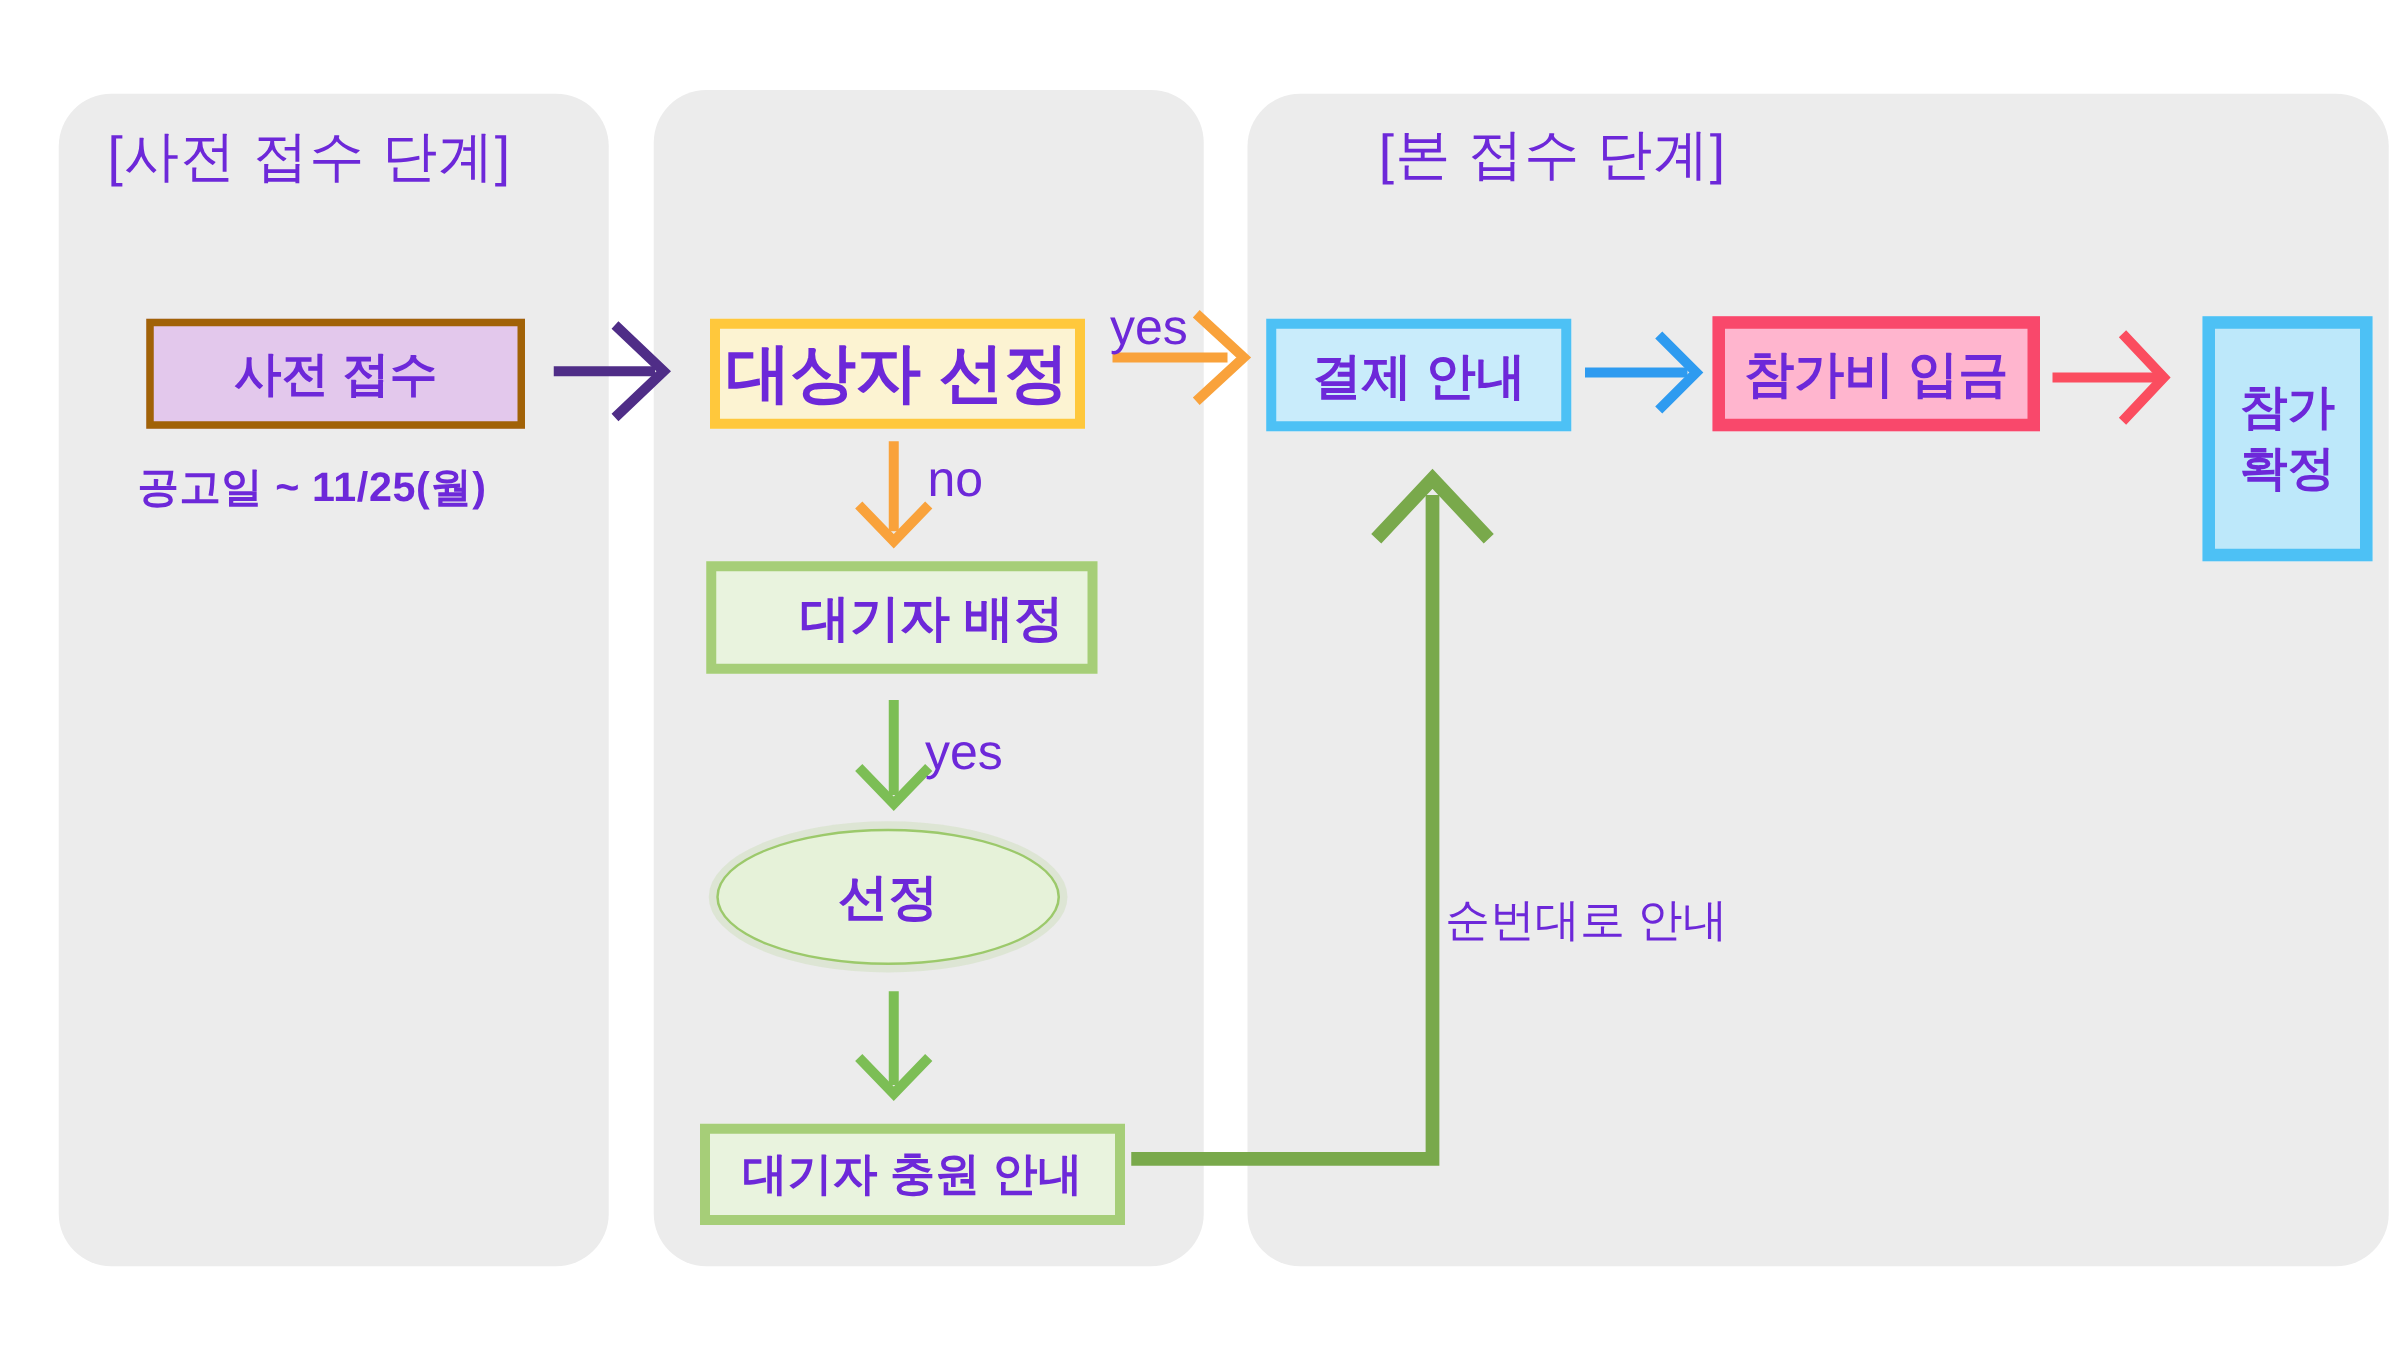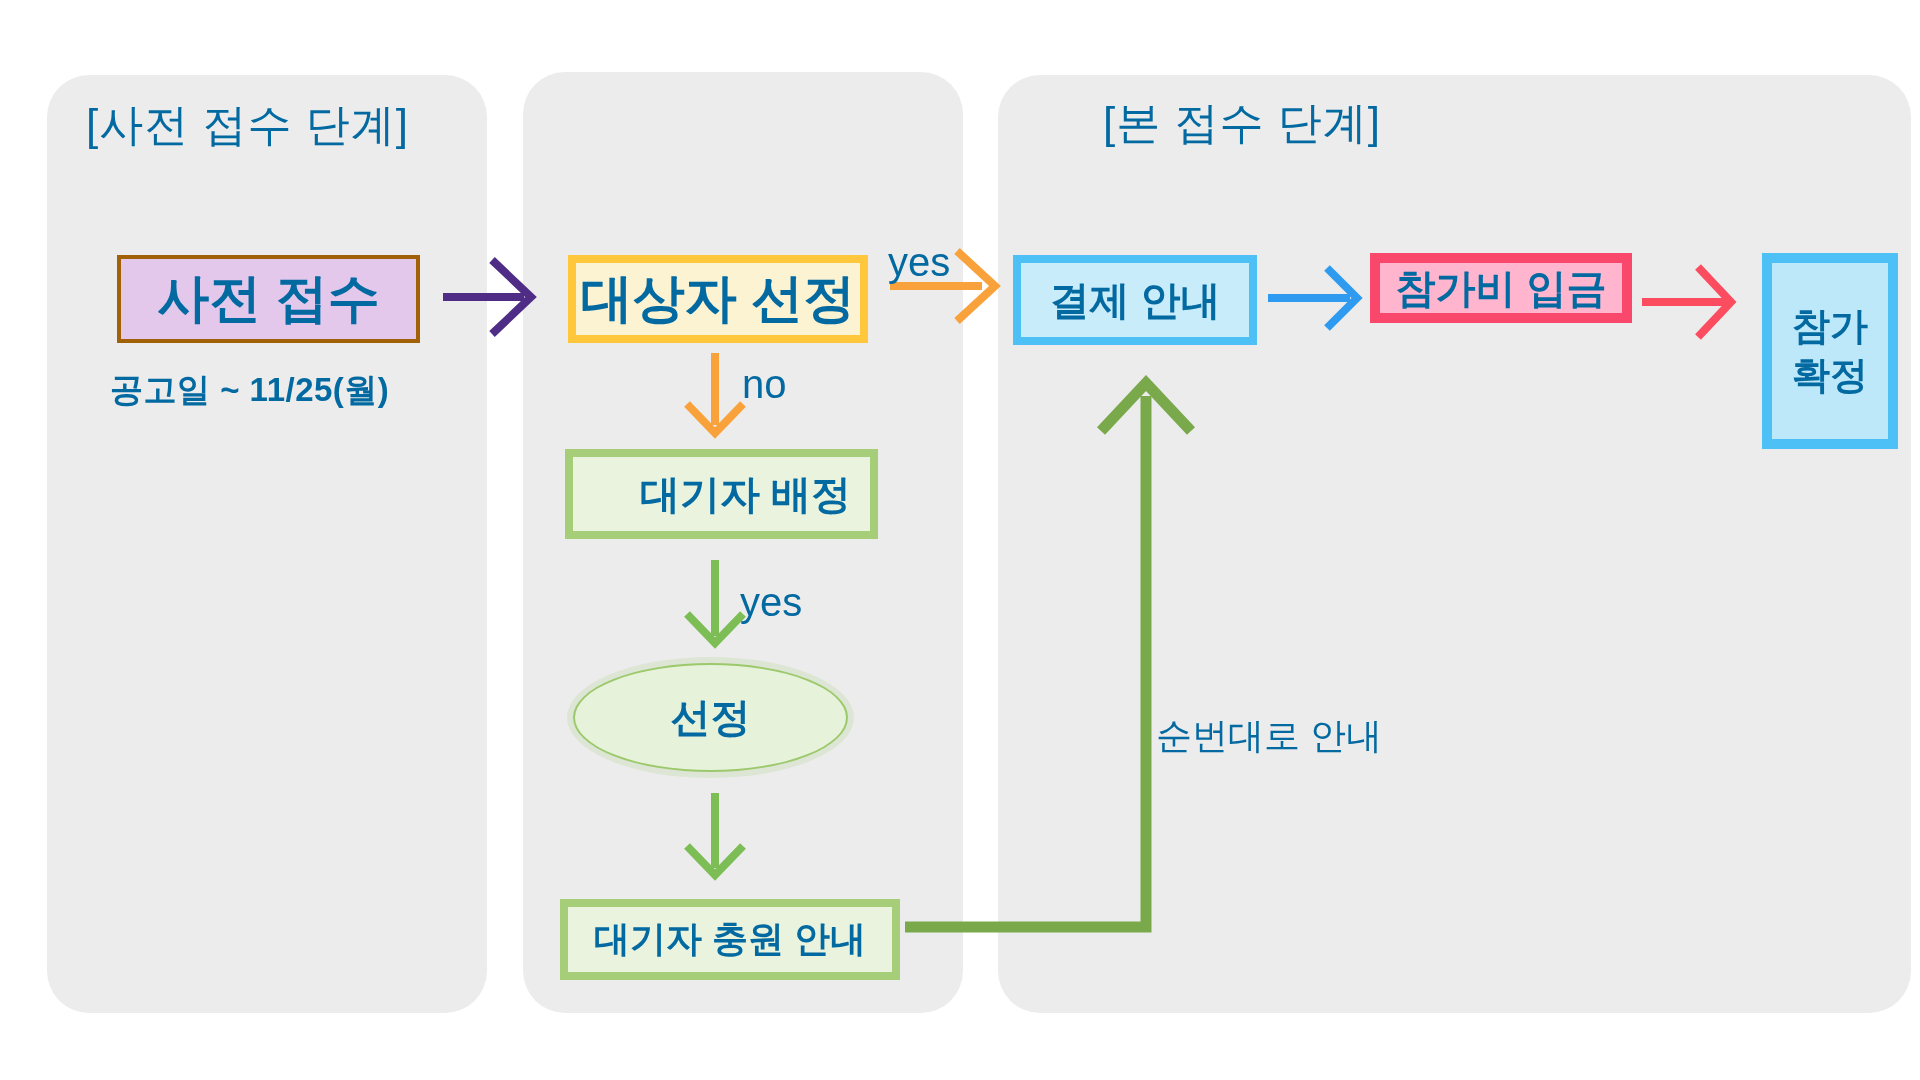--- a/index.html
+++ b/index.html
@@ -1,24 +1,24 @@
 <!DOCTYPE html>
 <html><head>
 <meta charset="utf-8">
 <style>
   html,body{margin:0;padding:0;background:#ffffff;}
   .canvas{
     position:relative;width:1920px;height:1080px;background:#ffffff;overflow:hidden;
-    font-family:"Liberation Sans","DejaVu Sans",sans-serif;color:#0369a1;
+    font-family:"Liberation Sans","DejaVu Sans",sans-serif;color:#6d28d9;
   }
   .panel{position:absolute;background:#ECECEC;border-radius:42px;}
   .panel-title{position:absolute;font-size:44px;font-weight:400;text-align:center;letter-spacing:1px;}
   .node{position:absolute;display:flex;align-items:center;justify-content:center;
         font-weight:700;text-align:center;box-sizing:border-box;}
-  .box-purple{border:4px solid #a16207;background:#E3C8EC;font-size:52px;}
+  .box-purple{border:6px solid #a16207;background:#E3C8EC;font-size:38px;}
   .box-yellow{border:8px solid #FFC83C;background:#FCF3D2;font-size:52px;}
   .box-green{border:8px solid #A6CE78;background:#E9F3DE;font-size:40px;}
   .box-green-sm{border:8px solid #A6CE78;background:#E9F3DE;font-size:36px;}
   .ellipse{border:2px solid #9CC96B;background:#E6F2D9;border-radius:50%;font-size:40px;
            box-shadow:0 0 0 6px rgba(156,201,107,0.18);}
   .box-blue{border:8px solid #4DC1F5;background:#C9ECFB;font-size:40px;text-align:center;}
   .box-pink{border:10px solid #F9486B;background:#FFB5CE;font-size:40px;}
   .box-confirm{border:10px solid #4DC1F5;background:#BDE8FA;font-size:38px;line-height:1.3;white-space:pre-line;}
   .free-label{position:absolute;font-size:40px;font-weight:400;}
   .date-label{position:absolute;font-size:33px;font-weight:700;letter-spacing:0.5px;}
@@ -80,21 +80,21 @@
   <div class="node box-yellow" style="left:568px;top:255px;width:300px;height:88px;">대상자 선정</div>
 
   <div class="node box-green" style="left:565px;top:449px;width:313px;height:90px;padding-left:48px;">대기자 배정</div>
 
   <div class="node ellipse" style="left:573px;top:663px;width:275px;height:109px;">선정</div>
 
   <div class="node box-green-sm" style="left:560px;top:899px;width:340px;height:81px;">대기자 충원 안내</div>
 
   <div class="node box-blue" style="left:1013px;top:255px;width:244px;height:90px;">결제 안내</div>
 
-  <div class="node box-pink" style="left:1370px;top:253px;width:262px;height:70px;text-align:right;">참가비 입금</div>
+  <div class="node box-pink" style="left:1370px;top:253px;width:262px;height:92px;text-align:right;">참가비 입금</div>
 
   <div class="node box-confirm" style="left:1762px;top:253px;width:136px;height:196px;">참가
 확정</div>
 
   <div class="free-label" style="left:888px;top:240px;">yes</div>
   <div class="free-label" style="left:742px;top:362px;">no</div>
   <div class="free-label" style="left:740px;top:580px;">yes</div>
   <div class="seq-label" style="left:1156px;top:712px;">순번대로 안내</div>
 
 </div>

